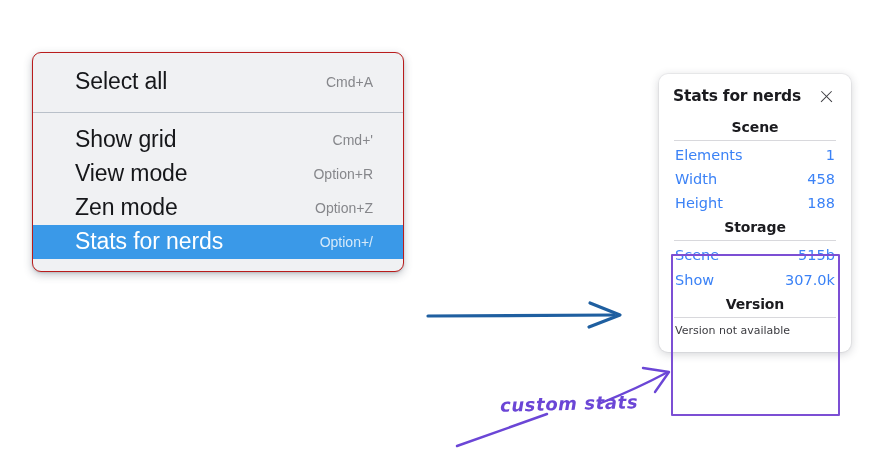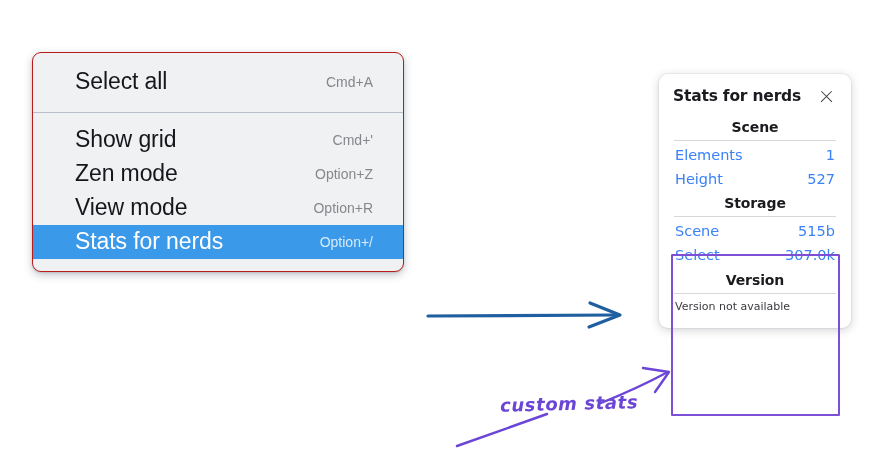--- a/index.html
+++ b/index.html
@@ -187,26 +187,26 @@
   </div>
 
   <div class="menu-separator"></div>
 
   <div class="menu-group group-bottom">
     <div class="menu-item">
       <span class="mi-label">Show grid</span>
       <span class="mi-shortcut">Cmd+'</span>
     </div>
     <div class="menu-item">
+      <span class="mi-label">View mode</span>
+      <span class="mi-shortcut">Option+R</span>
+    </div>
+    <div class="menu-item">
       <span class="mi-label">Zen mode</span>
       <span class="mi-shortcut">Option+Z</span>
-    </div>
-    <div class="menu-item">
-      <span class="mi-label">View mode</span>
-      <span class="mi-shortcut">Option+R</span>
     </div>
     <div class="menu-item selected">
       <span class="mi-label">Stats for nerds</span>
       <span class="mi-shortcut">Option+/</span>
     </div>
   </div>
 
 </div>
 
 <div id="stats-panel">
@@ -216,32 +216,36 @@
     <span class="close-x"></span>
   </div>
 
   <div class="stats-section-title">Scene</div>
   <div class="stats-rule"></div>
   <div class="stats-row">
     <span class="sr-key">Elements</span>
     <span class="sr-val">1</span>
   </div>
   <div class="stats-row">
+    <span class="sr-key">Width</span>
+    <span class="sr-val">458</span>
+  </div>
+  <div class="stats-row">
     <span class="sr-key">Height</span>
-    <span class="sr-val">527</span>
+    <span class="sr-val">188</span>
   </div>
 
   <div class="stats-section-title">Storage</div>
   <div class="stats-rule"></div>
   <div class="stats-row">
     <span class="sr-key">Scene</span>
     <span class="sr-val">515b</span>
   </div>
   <div class="stats-row">
-    <span class="sr-key">Select</span>
+    <span class="sr-key">Show</span>
     <span class="sr-val">307.0k</span>
   </div>
 
   <div class="stats-section-title">Version</div>
   <div class="stats-rule"></div>
   <div class="stats-note">Version not available</div>
 
 </div>
 
 <div id="custom-stats-box"></div>

